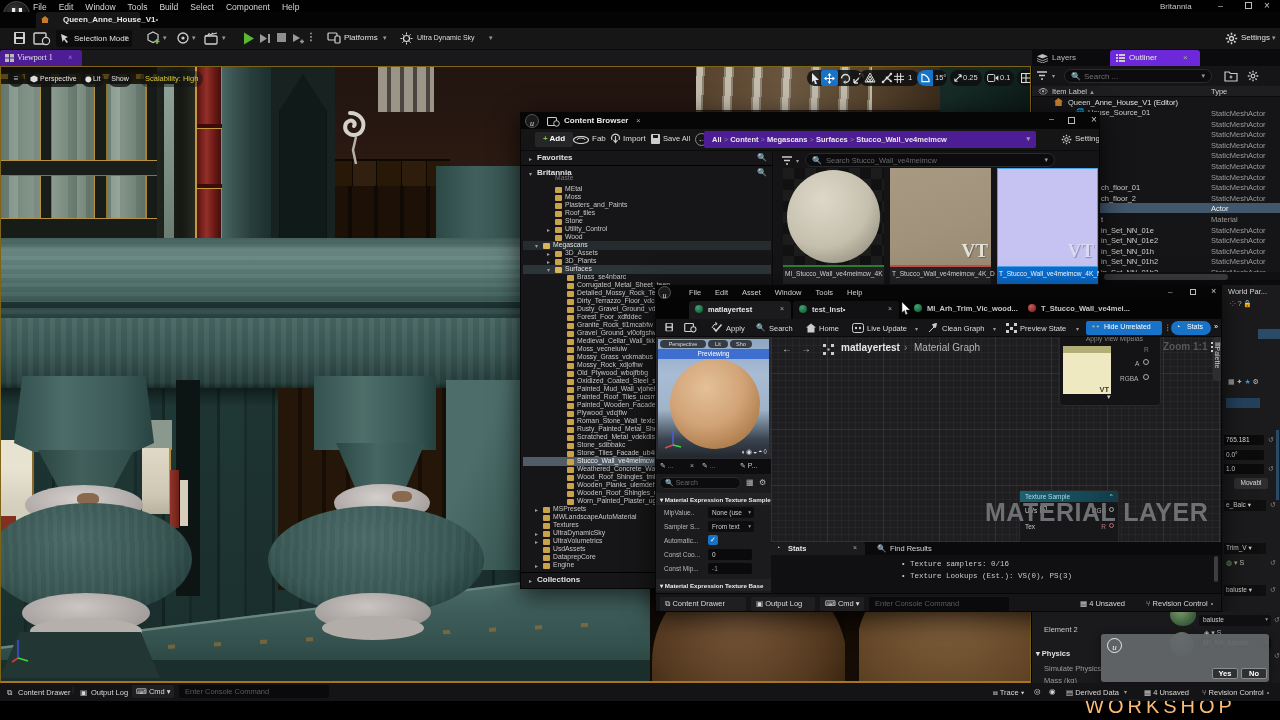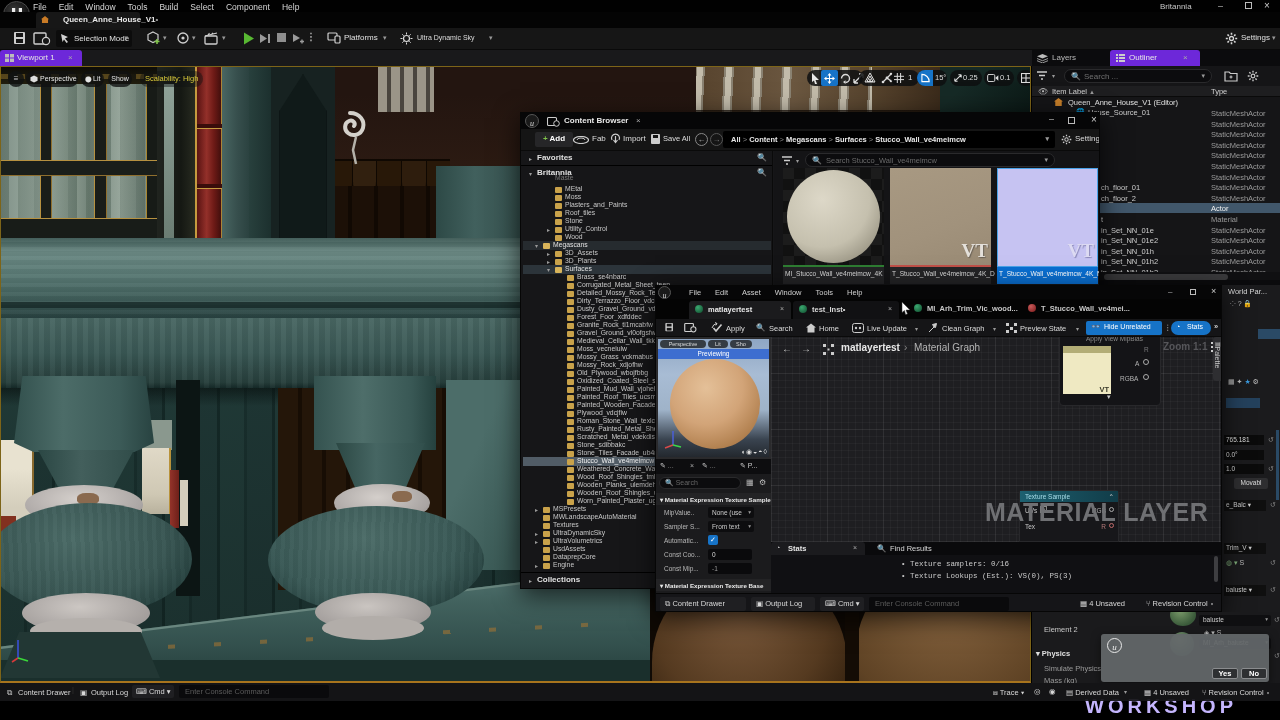--- a/index.html
+++ b/index.html
@@ -107,21 +107,21 @@
         <circle cx="6.5" cy="6.5" r="2" fill="none" stroke="#d8d8d8" stroke-width="1.3"></circle>
         <g stroke="#d8d8d8" stroke-width="1.6">
           <path d="M6.5 0.8 v2 M6.5 10.2 v2 M0.8 6.5 h2 M10.2 6.5 h2 M2.5 2.5 l1.4 1.4 M9.1 9.1 l1.4 1.4 M10.5 2.5 l-1.4 1.4 M3.9 9.1 l-1.4 1.4"></path>
         </g>
       </svg>
   <span class="a" style="left:1241px;top:5px;color:#e0e0e0;font-size:8px;">Settings</span>
   <span class="a" style="left:1272px;top:6px;color:#999;font-size:7px;">▾</span>
 </div>
 
 <div class="a" style="left:0;top:50px;width:1032px;height:16px;background:#19191b;">
-  <div class="a" style="left:0;top:0;width:82px;height:16px;background:#6d28d9;border-radius:3px 3px 0 0;">
+  <div class="a" style="left:0;top:0;width:82px;height:16px;background:#4c1d95;border-radius:3px 3px 0 0;font-family:Liberation Serif, serif;">
     <svg class="a" style="left:5px;top:4px;" width="9" height="8" viewBox="0 0 9 8">
           <rect x="0" y="0" width="4" height="3.5" fill="#bbb"></rect>
           <rect x="5" y="0" width="4" height="3.5" fill="#bbb"></rect>
           <rect x="0" y="4.5" width="4" height="3.5" fill="#bbb"></rect>
           <rect x="5" y="4.5" width="4" height="3.5" fill="#bbb"></rect>
         </svg>
     <span style="position:absolute;left:17px;top:3px;color:#e4e4e4;font-size:8px;">Viewport 1</span>
     <span style="position:absolute;left:68px;top:3px;color:#aaa;font-size:8px;">×</span>
   </div>
 </div>
@@ -467,21 +467,21 @@
         <path d="M5.5 3 v6 M3.5 7 l2 2.5 l2 -2.5" stroke="#ccc" stroke-width="1.2" fill="none"></path>
       </svg>
     <span style="position:absolute;left:102px;top:5px;color:#ddd;font-size:8px;text-align:right;">Import</span>
     <svg style="position:absolute;left:129px;top:4px;" width="11" height="12" viewBox="0 0 11 12">
         <rect x="1" y="1" width="9" height="10" rx="1" fill="#ccc"></rect>
         <rect x="3" y="2" width="5" height="3" fill="#151515"></rect>
       </svg>
     <span style="position:absolute;left:142px;top:5px;color:#ddd;font-size:7.5px;">Save All</span>
     <div style="position:absolute;left:174px;top:4px;width:13px;height:13px;border-radius:50%;border:1px solid #888;color:#bbb;font-size:8px;text-align:center;line-height:12px;">←</div>
     <div style="position:absolute;left:189px;top:4px;width:13px;height:13px;border-radius:50%;border:1px solid #555;color:#777;font-size:8px;text-align:center;line-height:12px;">→</div>
-    <div style="position:absolute;left:202px;top:2px;width:332px;height:17px;background:#000000;border-radius:2px;color:#e8e8e8;font-size:7.5px;font-weight:bold;">
+    <div style="position:absolute;left:183px;top:2px;width:332px;height:17px;background:#4c1d95;border-radius:2px;color:#e8e8e8;font-size:7.5px;font-weight:bold;">
       <span style="position:absolute;left:8px;top:4px;">All <span style="color:#888;font-weight:normal;">&gt;</span>  Content  <span style="color:#888;font-weight:normal;">&gt;</span>  Megascans  <span style="color:#888;font-weight:normal;">&gt;</span>  Surfaces  <span style="color:#888;font-weight:normal;">&gt;</span>  Stucco_Wall_ve4meimcw</span>
       <span style="position:absolute;right:6px;top:4px;color:#999;font-size:7px;">▾</span>
     </div>
     <svg style="position:absolute;left:540px;top:5px;" width="11" height="11" viewBox="0 0 13 13">
         <circle cx="6.5" cy="6.5" r="2" fill="none" stroke="#ccc" stroke-width="1.2"></circle>
         <g stroke="#ccc" stroke-width="1.5">
           <path d="M6.5 0.8 v2 M6.5 10.2 v2 M0.8 6.5 h2 M10.2 6.5 h2 M2.5 2.5 l1.4 1.4 M9.1 9.1 l1.4 1.4 M10.5 2.5 l-1.4 1.4 M3.9 9.1 l-1.4 1.4"></path>
         </g>
       </svg>
     <span style="position:absolute;left:554px;top:5px;color:#ddd;font-size:8px;">Settings</span>
@@ -930,13 +930,13 @@
     </div>
   <span class="a" style="left:993px;top:5px;">⧈ Trace ▾</span>
   <span class="a" style="left:1034px;top:4px;">◎</span>
     <span class="a" style="left:1049px;top:4px;">◉</span>
   <span class="a" style="left:1066px;top:5px;">▤ Derived Data</span>
     <span class="a" style="left:1124px;top:5px;color:#999;font-size:6px;">▾</span>
   <span class="a" style="left:1144px;top:5px;">▦ 4 Unsaved</span>
   <span class="a" style="left:1202px;top:5px;">⑂ Revision Control ▾</span>
 </div>
 
-<div class="a" style="left:1085px;top:695px;color:#c4b5fd;font-size:20px;font-weight:bold;letter-spacing:4px;z-index:0;">WORKSHOP</div>
+<div class="a" style="left:1085px;top:695px;color:#fdba74;font-size:20px;font-weight:normal;letter-spacing:4px;z-index:0;">WORKSHOP</div>
 
 </body></html>

